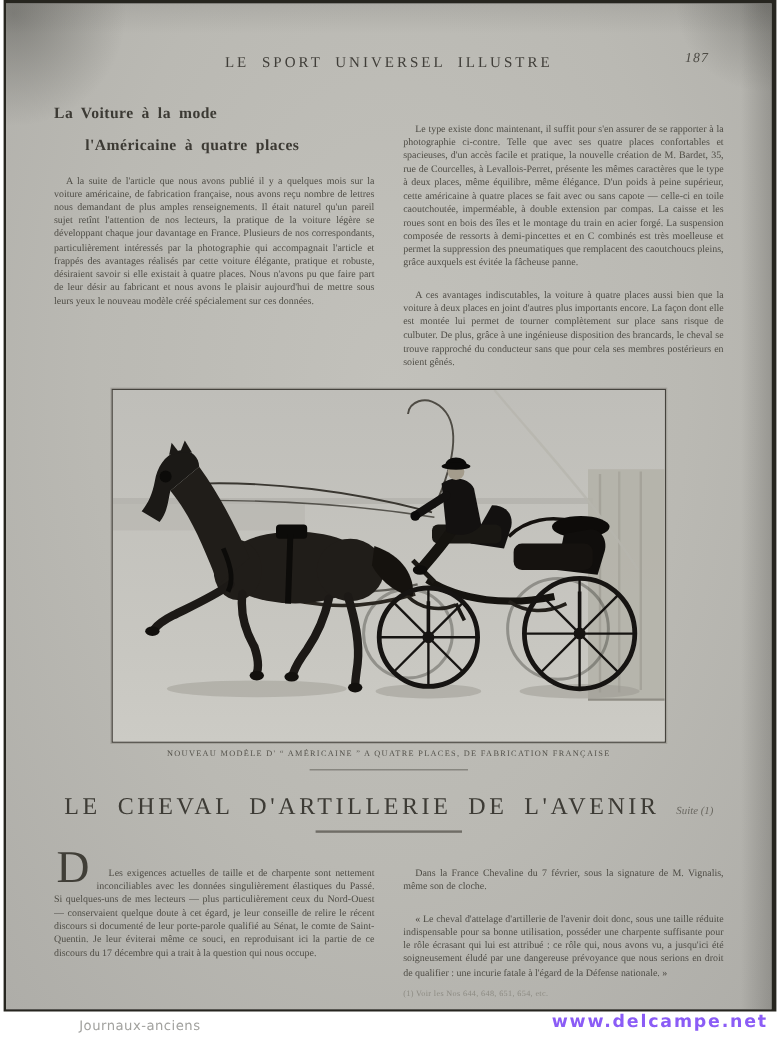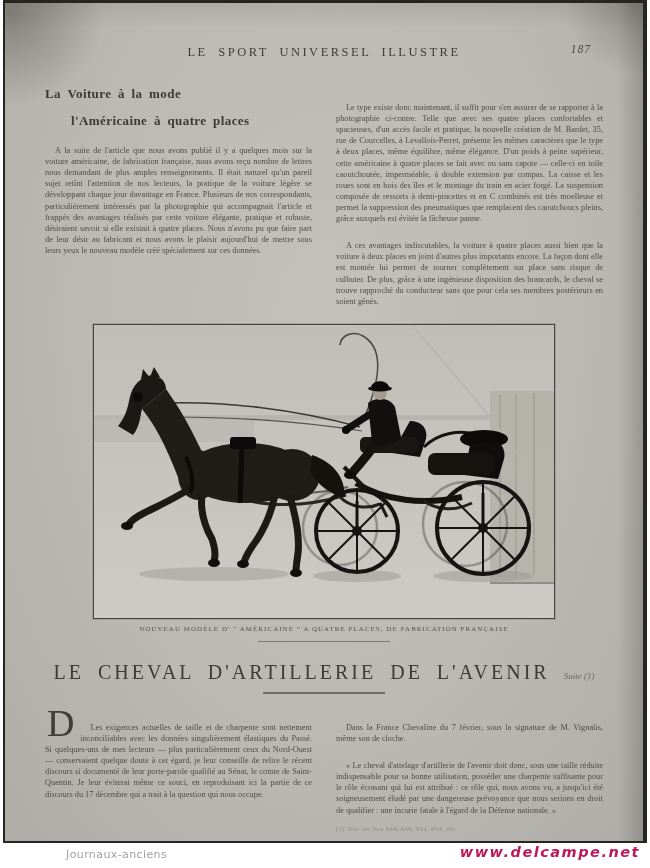--- a/index.html
+++ b/index.html
@@ -53,21 +53,21 @@
   
   .first-par{margin:0 0 3px 0;font-size:8.3px;line-height:1.34;color:#4e4c45;}
   .dropcap{
     float:left;font-size:38px;line-height:30px;padding:2px 6px 0 2px;color:#403e37;
   }
   .footnote{margin-top:9px;font-size:6.8px;color:#8c8a82;letter-spacing:.3px;}
   
   .wm-left{position:absolute;left:34px;top:848px;font-family:"DejaVu Sans",sans-serif;
            font-size:11px;color:#a2a29f;letter-spacing:.4px;margin-left:32px;}
   .wm-right{position:absolute;right:10px;top:844px;font-family:"DejaVu Sans",sans-serif;
-            font-size:14.5px;font-weight:600;color:#be185d;letter-spacing:1.5px;font-style:italic;}
+            font-size:14.5px;font-weight:600;color:#8b5cf6;letter-spacing:1.5px;}
 </style>
 </head>
 <body>
 
 <div class="scan">
 
   <div class="header">
     <div class="journal-title">LE SPORT UNIVERSEL ILLUSTRE</div>
     <div class="page-number">187</div>
   </div>

